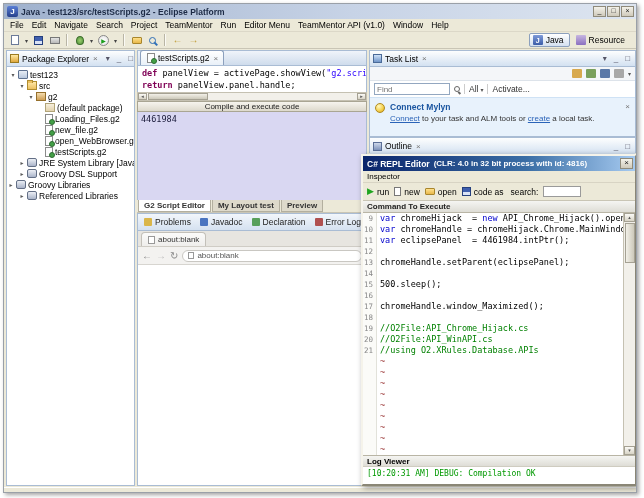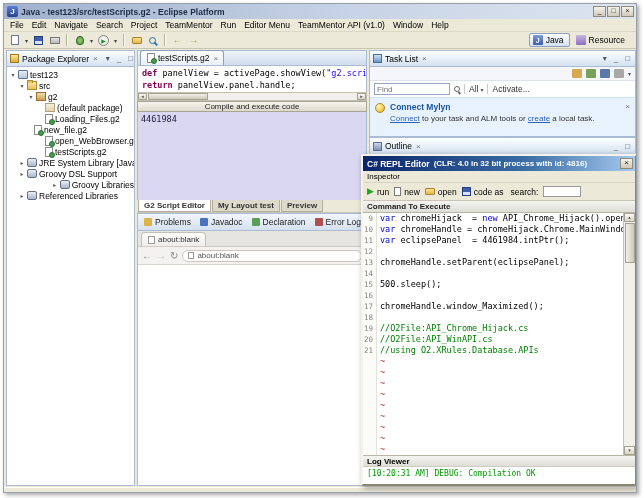--- a/index.html
+++ b/index.html
@@ -314,21 +314,21 @@
         <div class="tree-row" style="padding-left: 29px;">
           <span class="tree-arrow"></span>
           <span class="ti package-empty"></span>
           <span class="tree-label">(default package)</span>
         </div>
         <div class="tree-row" style="padding-left: 29px;">
           <span class="tree-arrow"></span>
           <span class="ti file-g2"></span>
           <span class="tree-label">Loading_Files.g2</span>
         </div>
-        <div class="tree-row" style="padding-left: 18px;">
+        <div class="tree-row" style="padding-left: 29px;">
           <span class="tree-arrow"></span>
           <span class="ti file-g2"></span>
           <span class="tree-label">new_file.g2</span>
         </div>
         <div class="tree-row" style="padding-left: 29px;">
           <span class="tree-arrow"></span>
           <span class="ti file-g2"></span>
           <span class="tree-label">open_WebBrowser.g2</span>
         </div>
         <div class="tree-row" style="padding-left: 29px;">
@@ -339,21 +339,21 @@
         <div class="tree-row" style="padding-left: 11px;">
           <span class="tree-arrow">▸</span>
           <span class="ti library"></span>
           <span class="tree-label">JRE System Library [JavaSE-1.7]</span>
         </div>
         <div class="tree-row" style="padding-left: 11px;">
           <span class="tree-arrow">▸</span>
           <span class="ti library"></span>
           <span class="tree-label">Groovy DSL Support</span>
         </div>
-        <div class="tree-row" style=" justify-content: flex-end;">
+        <div class="tree-row" style="">
           <span class="tree-arrow">▸</span>
           <span class="ti library"></span>
           <span class="tree-label">Groovy Libraries</span>
         </div>
         <div class="tree-row" style="padding-left: 11px;">
           <span class="tree-arrow">▸</span>
           <span class="ti library"></span>
           <span class="tree-label">Referenced Libraries</span>
         </div>
       </div>

